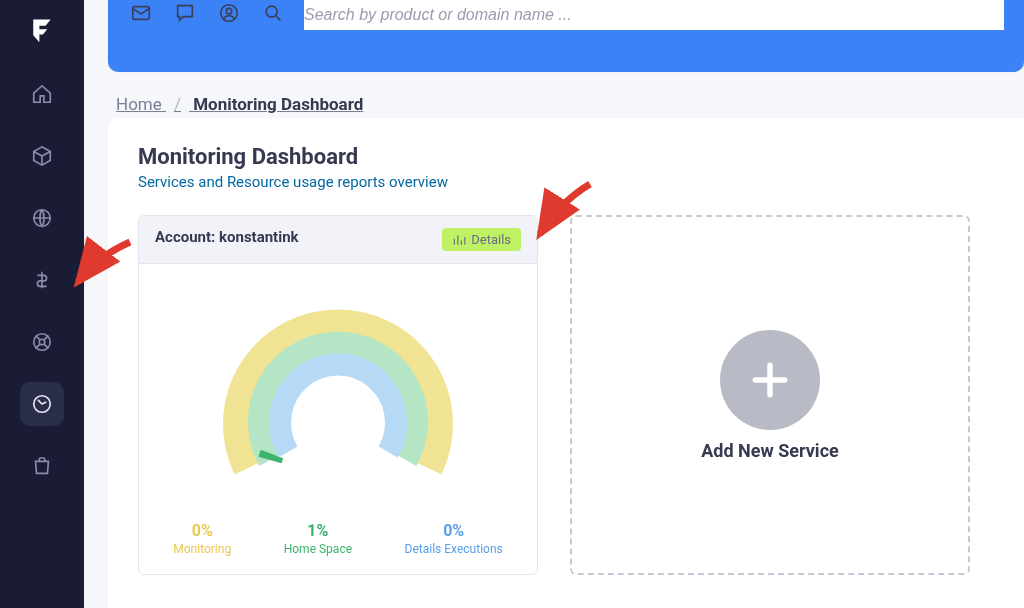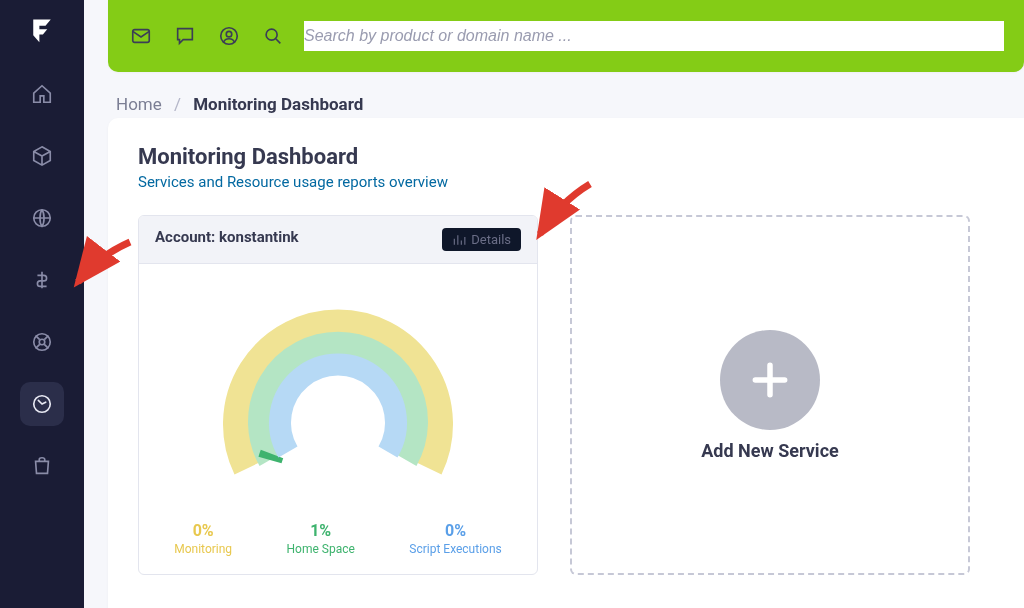--- a/index.html
+++ b/index.html
@@ -37,26 +37,26 @@
   color: #e7e8f2;
 }
 .nav-item svg { width: 22px; height: 22px; stroke: currentColor; fill: none; stroke-width: 1.8; }
 .main {
   flex: 1;
   display: flex;
   flex-direction: column;
   overflow: hidden;
 }
 .topbar {
-  background: #84cc16;
+  background: #3b82f6;
   border-radius: 0 0 10px 10px;
   margin: 0 0 0 24px;
   height: 72px;
   display: flex;
-  align-items: center;
+  align-items: flex-start;
   padding: 0 20px;
   gap: 18px;
   box-shadow: 0 1px 2px rgba(0,0,0,.03);
 }
 .topbar .icon-btn {
   width: 26px; height: 26px;
   color: #3b3e56;
   cursor: pointer;
   display:flex;align-items:center;justify-content:center;
 }
@@ -68,20 +68,21 @@
   font-size: 16px;
   color:#3b3e56;
   font-style: italic;
   padding: 6px 0;
 }
 .search-input::placeholder { color: #9a9cb0; font-style: italic; }
 .breadcrumb {
   margin: 22px 0 4px 32px;
   font-size: 17px;
   color: #7b7e94;
+  text-decoration: underline;
 }
 .breadcrumb .sep { margin: 0 8px; color: #b4b6c8; }
 .breadcrumb .current { font-weight: 700; color: #363950; }
 .content {
   background: #fff;
   margin-left: 24px;
   border-radius: 10px 0 0 0;
   padding: 26px 30px;
   flex:1;
   box-shadow: 0 1px 3px rgba(0,0,0,.04);
@@ -117,21 +118,21 @@
   align-items:flex-start;
   justify-content:space-between;
   border-bottom:1px solid #e3e5ee;
 }
 .card-header-title {
   font-weight: 700;
   color: #363950;
   font-size: 15px;
 }
 .details-btn {
-  background: #0f172a;
+  background: #bef264;
   border-radius: 4px;
   padding: 4px 10px;
   font-size: 13px;
   color: #6a6d86;
   cursor:pointer;
   display:flex;align-items:center;gap:5px;
 }
 .details-btn svg { width:14px;height:14px;stroke:currentColor;fill:none;stroke-width:2;}
 .gauge-wrap {
   flex:1;
@@ -297,21 +298,21 @@
           <div class="metric m-bw">
             <div class="metric-val">0%</div>
             <div class="metric-label">Monitoring</div>
           </div>
           <div class="metric m-ds">
             <div class="metric-val">1%</div>
             <div class="metric-label">Home Space</div>
           </div>
           <div class="metric m-se">
             <div class="metric-val">0%</div>
-            <div class="metric-label">Script Executions</div>
+            <div class="metric-label">Details Executions</div>
           </div>
         </div>
       </div>
 
       <div class="add-card">
         <div class="add-circle">
           <svg viewBox="0 0 24 24" width="44" height="44">
               <path d="M12 4 V20 M4 12 H20" stroke="#fff" stroke-width="3" stroke-linecap="round"></path>
             </svg>
         </div>

